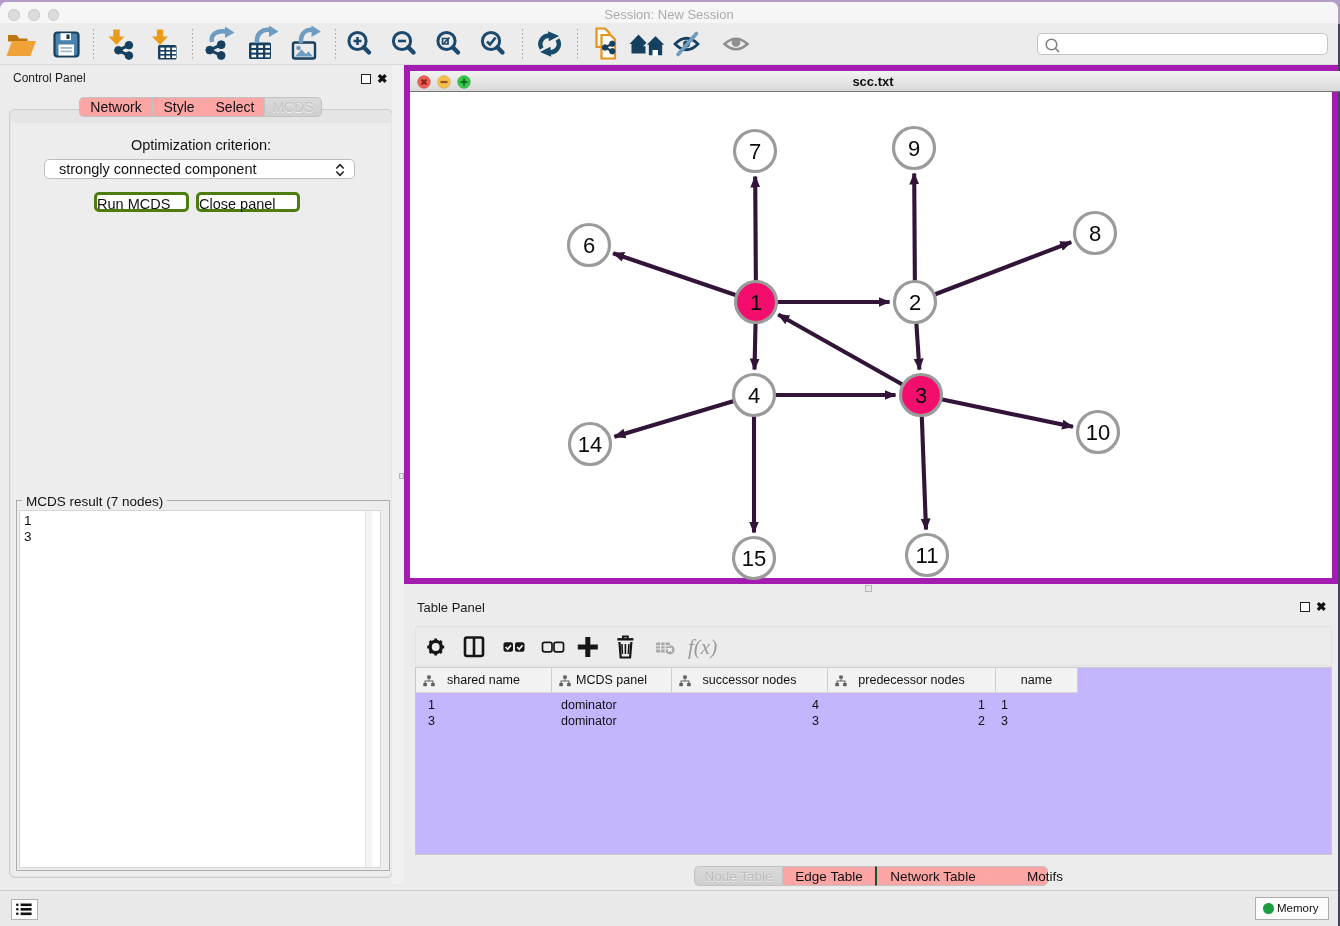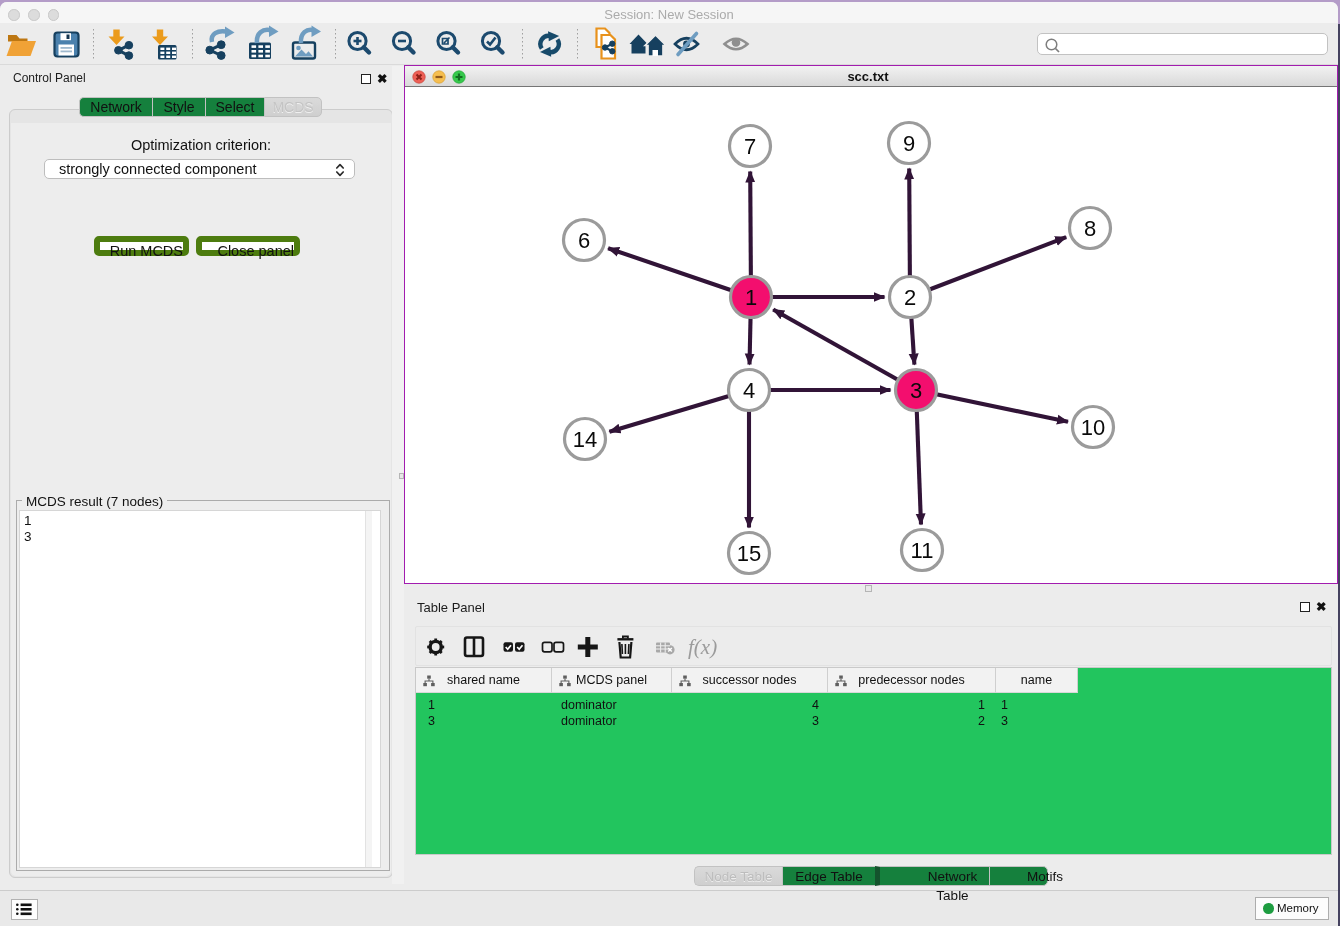--- a/index.html
+++ b/index.html
@@ -12,43 +12,43 @@
 #titlebar { left:0; top:2px; width:1338px; height:22px; background:#f6f6f6; border-bottom:1px solid #d4d4d4; border-radius:7px 7px 0 0; }
 .tl { position:absolute; top:9px; width:11.5px; height:11.5px; border-radius:50%; background:#dcdcdc; border:1px solid #c8c8c8; }
 #apptitle { left:0; top:7px; width:1338px; text-align:center; font-size:13px; color:#ababab; }
 
 #toolbar { left:0; top:23px; width:1338px; height:42px; background:#ececec; border-bottom:1px solid #dadada; }
 #search { left:1037px; top:33px; width:291px; height:21.5px; background:#fff; border:1px solid #c2c2c2; border-radius:5px; }
 
 #cp-title { left:13px; top:71px; font-size:12px; color:#1c1c1c; }
 .floatico { position:absolute; width:10px; height:10px; border:1.6px solid #222; background:#fff; }
 .xico { position:absolute; font-size:12.5px; font-weight:bold; color:#111; line-height:12px; }
-.tabseg { position:absolute; top:0; height:20px; z-index:3; background:#15803d; border-top:1px solid #c2c2c2; border-bottom:1px solid #c2c2c2; font-size:14px; color:#111; text-align:center; line-height:19px; }
+.tabseg { position:absolute; top:0; height:20px; z-index:3; background:#fca5a5; border-top:1px solid #c2c2c2; border-bottom:1px solid #c2c2c2; font-size:14px; color:#111; text-align:center; line-height:19px; }
 #cp-pane { left:9px; top:109px; width:384px; height:769px; background:#e5e5e5; border:1px solid #cccccc; border-radius:6px; }
 #cp-inner { left:11px; top:123px; width:380px; height:753px; background:#ededed; border-radius:0 0 5px 5px; }
 #optlabel { left:9px; top:137px; width:384px; text-align:center; font-size:14.5px; color:#111; }
 #combo { left:44px; top:159px; width:311px; height:20px; background:#fff; border:1px solid #bdbdbd; border-radius:5px; font-size:14.5px; color:#111; line-height:18px; padding-left:14px; }
-.btn { position:absolute; top:192px; height:20px; background:#fff; border:6px solid #4d7c0f; border-radius:5px; font-size:14.5px; color:#111; text-align:right; line-height:18px;margin-top:44px; }
+.btn { position:absolute; top:192px; height:20px; background:#fff; border:3px solid #4d7c0f; border-radius:5px; font-size:14.5px; color:#111; text-align:left; line-height:18px; }
 #grp { left:16px; top:500px; width:374px; height:371px; border:1px solid #ababab; }
 #grplabel { left:22px; top:493.5px; z-index:2; font-size:13.5px; color:#111; background:#ededed; padding:0 4px; }
 #grpwhite { left:19px; top:510px; width:362px; height:358px; background:#fff; border:1px solid #d6d6d6; font-size:13.5px; color:#111; line-height:16px; padding:2px 0 0 4px; }
 #grpsb { left:365px; top:511px; width:7px; height:356px; background:#f4f4f4; border-left:1px solid #e2e2e2; }
 
 #vgap { left:392px; top:66px; width:12px; height:818px; background:#f1f1f1; }
 .grip { position:absolute; background:#e8e8e8; border:1px solid #b5b5b5; width:7px; height:7px; }
 
-#netwin { left:404px; top:65px; width:934px; height:519px; background:#fff; border:1px solid #a21caf; }
+#netwin { left:404px; top:65px; width:934px; height:519px; background:#fff; border:6px solid #a21caf; }
 #nettitle { left:0; top:0; width:932px; height:21px; background:linear-gradient(#f2f2f2,#d9d9d9); border-bottom:1px solid #757575; }
 #netname { left:0; top:3px; width:926px; text-align:center; font-size:13px; font-weight:600; color:#111; }
 
 #hgap { left:404px; top:585px; width:934px; height:6px; background:#ececec; }
 
 #tp-title { left:417px; top:600px; font-size:13px; color:#1c1c1c; }
 #tp-toolbar { left:415px; top:626px; width:917px; height:40px; border:1px solid #e2e2e2; border-radius:2px; }
-#tbl { left:415px; top:667px; width:917px; height:188px; background:#22c55e; border:1px solid #c9c9c9; }
+#tbl { left:415px; top:667px; width:917px; height:188px; background:#c4b5fd; border:1px solid #c9c9c9; }
 .hcell { position:absolute; top:0; height:25px; background:#f2f2f2; border-right:1px solid #cfcfcf; border-bottom:1px solid #d8d8d8; font-size:12.5px; color:#111; }
 .hlabel { position:absolute; width:100%; text-align:center; top:5px; }
 .rcell { position:absolute; font-size:12.5px; color:#111; height:16px; line-height:16px; }
 
 #statusbar { left:0; top:890px; width:1338px; height:36px; background:#e9e9e9; border-top:1px solid #cccccc; }
 </style>
 </head>
 <body>
 <div class="abs" id="app"></div>
 <div class="abs" id="rightedge"></div>
@@ -412,21 +412,21 @@
 <div class="rcell" style="left:585px;top:29px;">1</div>
 <div class="rcell" style="left:12px;top:45px;">3</div>
 <div class="rcell" style="left:145px;top:45px;">dominator</div>
 <div class="rcell" style="left:256px;top:45px;width:147px;text-align:right;">3</div>
 <div class="rcell" style="left:412px;top:45px;width:157px;text-align:right;">2</div>
 <div class="rcell" style="left:585px;top:45px;">3</div>
 </div>
 
 <div class="tabseg" style="left:694px; top:866px; width:88px; border-left:1px solid #c2c2c2; border-radius:5px 0 0 5px; background:linear-gradient(#dadada,#cfcfcf); color:#bdbdbd; text-shadow:0 1px 0 #ededed; font-size:13.5px;">Node Table</div>
 <div class="tabseg" style="left:782px; top:866px; width:93px; border-left:1px solid #c2c2c2; font-size:13.5px;">Edge Table</div>
-<div class="tabseg" style="left:875px; top:866px; width:114px; border-left:5px solid #14532d; font-size:13.5px;padding-left:36px;">Network Table</div>
+<div class="tabseg" style="left:875px; top:866px; width:114px; border-left:2px solid #14532d; font-size:13.5px;">Network Table</div>
 <div class="tabseg" style="left:989px; top:866px; width:59px; border-left:1px solid #c2c2c2; border-right:1px solid #c2c2c2; border-radius:0 5px 5px 0; font-size:13.5px;padding-left:37px;">Motifs</div>
 
 <div class="abs" id="statusbar"></div>
 <div class="abs" style="left:10.5px;top:899px;width:27px;height:21px;background:#fdfdfd;border:1px solid #b2b2b2;"></div>
 <svg class="abs" style="left:16px;top:903px;" width="16" height="13" viewBox="0 0 16 13">
 <g fill="#111">
 <rect x="0" y="0.5" width="2.6" height="2.6" rx="1.3"></rect>
       <rect x="4.6" y="0.5" width="11" height="2.6"></rect>
 <rect x="0" y="5" width="2.6" height="2.6" rx="1.3"></rect>
       <rect x="4.6" y="5" width="11" height="2.6"></rect>

